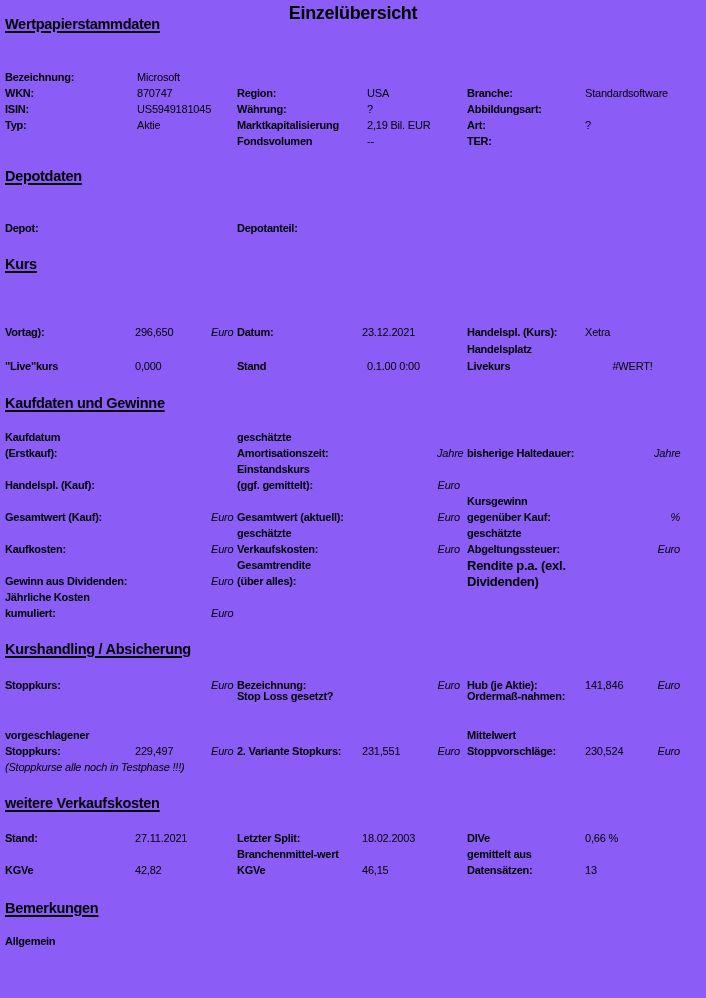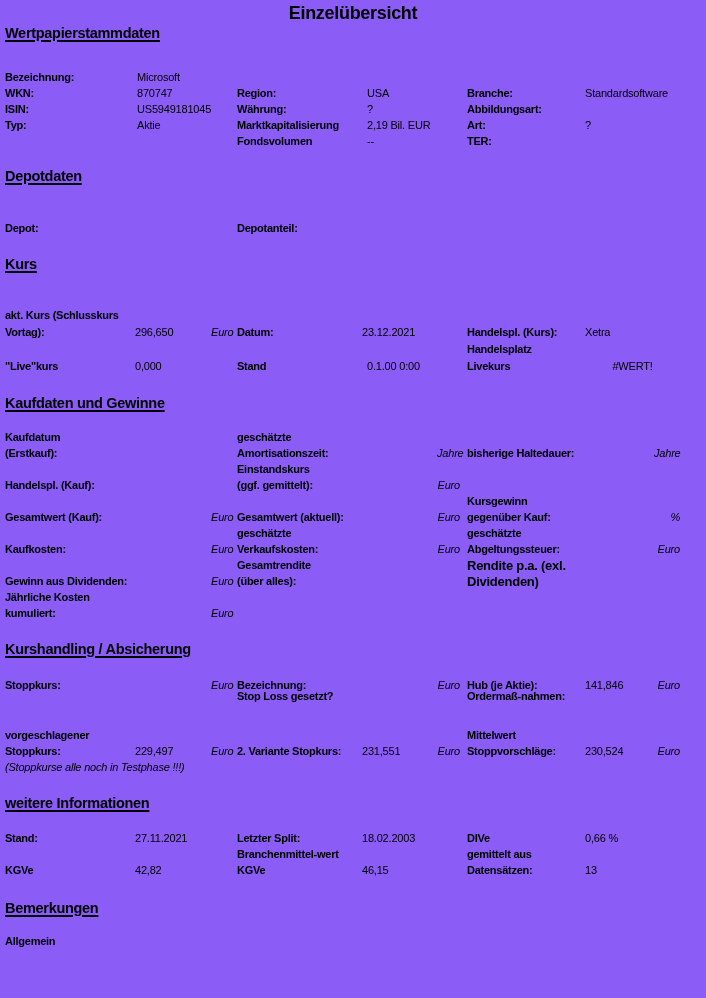--- a/index.html
+++ b/index.html
@@ -26,21 +26,21 @@
   .sm{font-size:13px}
   .note{position:absolute;left:5px;font-style:italic;letter-spacing:-0.2px;line-height:15px;}
 </style>
 </head>
 <body>
 
 <div class="page">
 
   <div class="title">Einzelübersicht</div>
 
-  <div class="sec" style="top:25px">Wertpapierstammdaten</div>
+  <div class="sec" style="top:16px">Wertpapierstammdaten</div>
   <div class="ln" style="top:70px">
     <span class="lab c1l">Bezeichnung:</span>
     <span class="val c1v tl">
         <span class="n">Microsoft</span>
       </span>
   </div>
   <div class="ln" style="top:86px">
     <span class="lab c1l">WKN:</span>
     <span class="val c1v tl">
         <span class="n">870747</span>
@@ -87,23 +87,20 @@
     <span class="lab c3l">TER:</span>
   </div>
 
   <div class="sec" style="top:168px">Depotdaten</div>
   <div class="ln" style="top:221px">
     <span class="lab c1l">Depot:</span>
     <span class="lab c2l">Depotanteil:</span>
   </div>
 
   <div class="sec" style="top:256px">Kurs</div>
-  <div class="ln" style="top:308px">
-    <span class="lab c1l">akt. Kurs (Schlusskurs</span>
-  </div>
   <div class="ln" style="top:325px">
     <span class="lab c1l">Vortag):</span>
     <span class="val c1v">
         <span class="n">296,650</span>
         <span class="u">Euro</span>
       </span>
     <span class="lab c2l">Datum:</span>
     <span class="val c2v">
         <span class="n">23.12.2021</span>
         <span class="u"></span>
@@ -264,21 +261,21 @@
         <span class="u">Euro</span>
       </span>
     <span class="lab c3l">Stoppvorschläge:</span>
     <span class="val c3v">
         <span class="n">230,524</span>
         <span class="u">Euro</span>
       </span>
   </div>
   <div class="note" style="top:760px">(Stoppkurse alle noch in Testphase !!!)</div>
 
-  <div class="sec" style="top:795px">weitere Informationen</div>
+  <div class="sec" style="top:795px">weitere Verkaufskosten</div>
   <div class="ln" style="top:831px">
     <span class="lab c1l">Stand:</span>
     <span class="val c1v">
         <span class="n">27.11.2021</span>
         <span class="u"></span>
       </span>
     <span class="lab c2l">Letzter Split:</span>
     <span class="val c2v">
         <span class="n">18.02.2003</span>
         <span class="u"></span>

